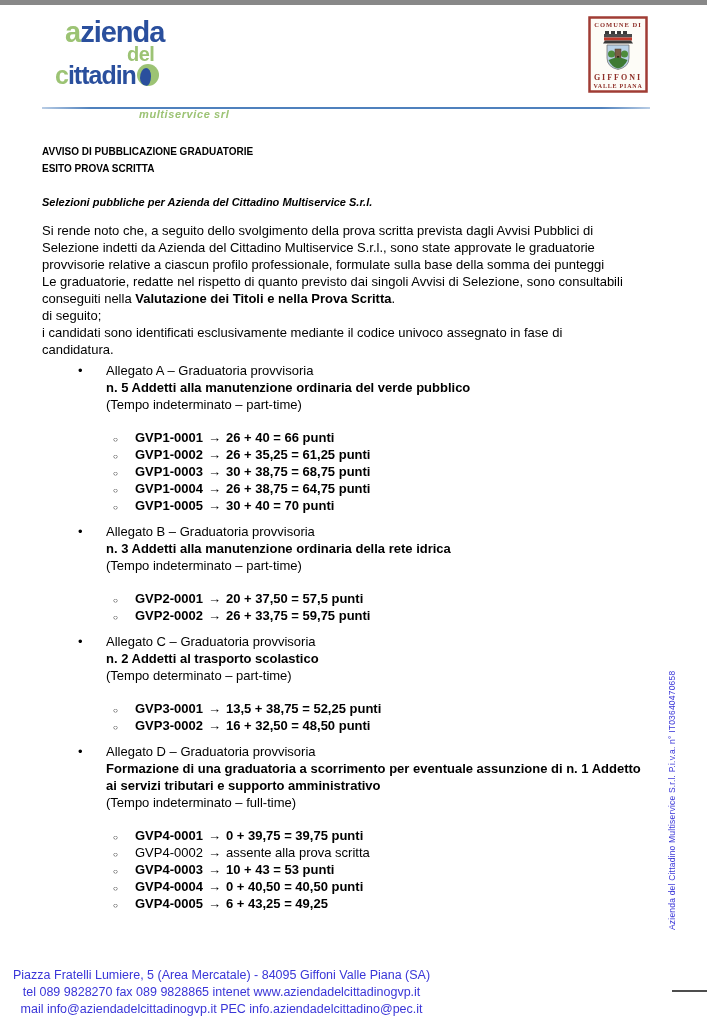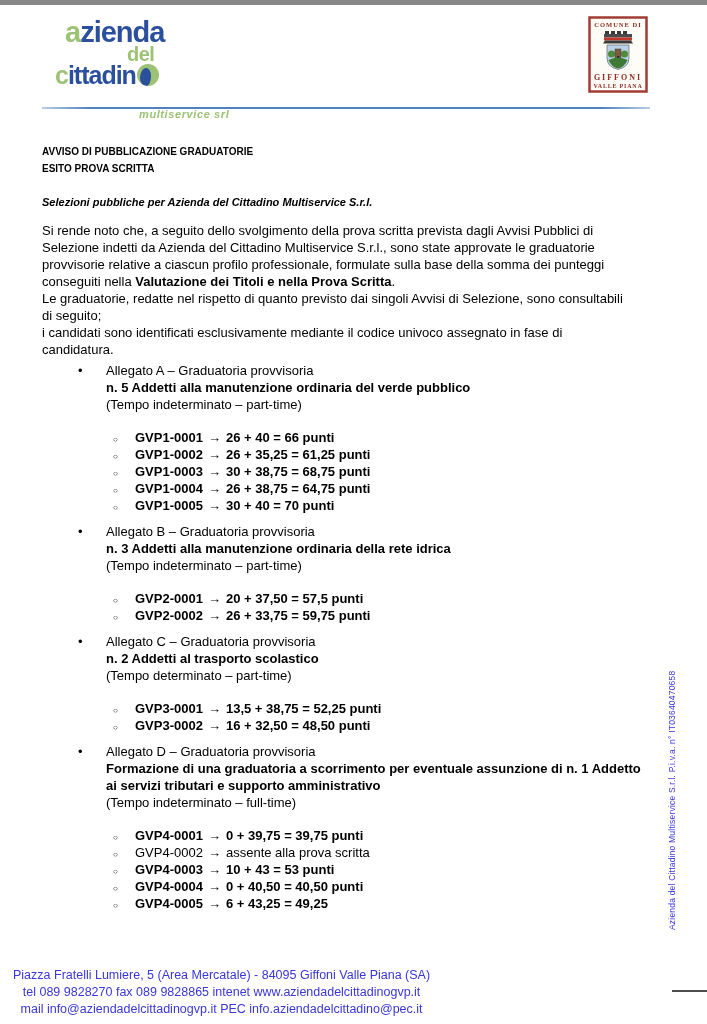--- a/index.html
+++ b/index.html
@@ -107,22 +107,22 @@
       <div class="tline">AVVISO DI PUBBLICAZIONE GRADUATORIE</div>
       <div class="tline">ESITO PROVA SCRITTA</div>
     </div>
 
     <div class="subtitle">Selezioni pubbliche per Azienda del Cittadino Multiservice S.r.l.</div>
 
     <div class="paragraph" id="paragraph">
         <div class="tline"><span>Si rende noto che, a seguito dello svolgimento della prova scritta prevista dagli Avvisi Pubblici di</span></div>
         <div class="tline"><span>Selezione indetti da Azienda del Cittadino Multiservice S.r.l., sono state approvate le graduatorie</span></div>
         <div class="tline"><span>provvisorie relative a ciascun profilo professionale, formulate sulla base della somma dei punteggi</span></div>
+        <div class="tline"><span>Le graduatorie, redatte nel rispetto di quanto previsto dai singoli Avvisi di Selezione, sono consultabili</span></div>
         <div class="tline"><span>conseguiti nella </span><span class="b">Valutazione dei Titoli e nella Prova Scritta</span><span>.</span></div>
-        <div class="tline"><span>Le graduatorie, redatte nel rispetto di quanto previsto dai singoli Avvisi di Selezione, sono consultabili</span></div>
         <div class="tline"><span>di seguito;</span></div>
         <div class="tline"><span>i candidati sono identificati esclusivamente mediante il codice univoco assegnato in fase di</span></div>
         <div class="tline"><span>candidatura.</span></div>
       </div>
 
     <div id="allegati">
         <div class="section first">
           <span class="bullet">•</span>
           <div class="sec-title">Allegato A – Graduatoria provvisoria</div>
           <div class="sec-role">n. 5 Addetti alla manutenzione ordinaria del verde pubblico</div>

